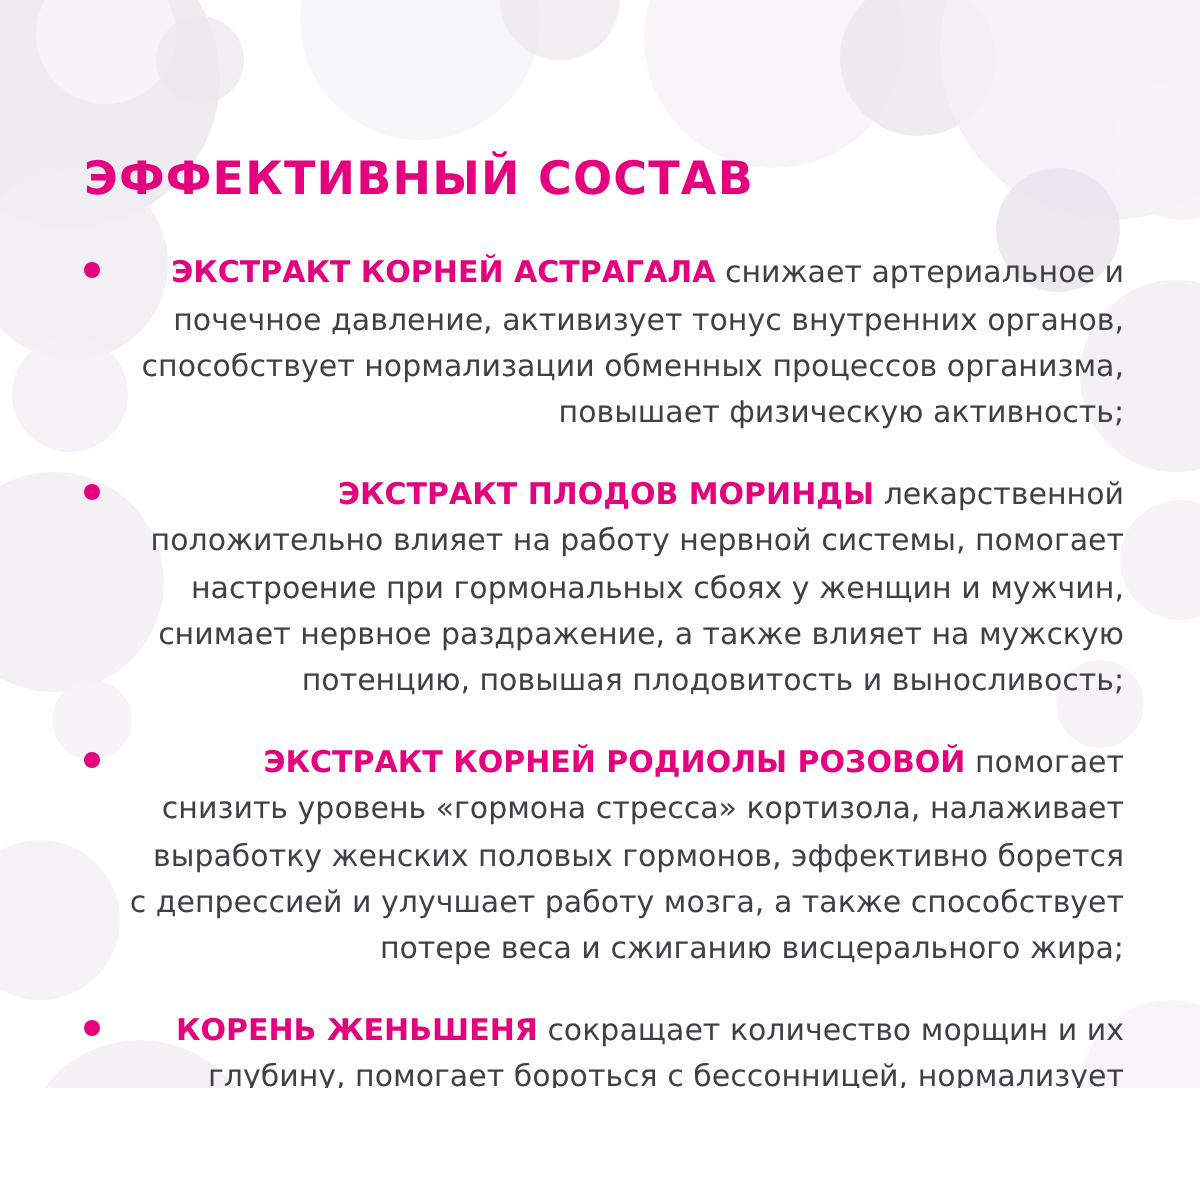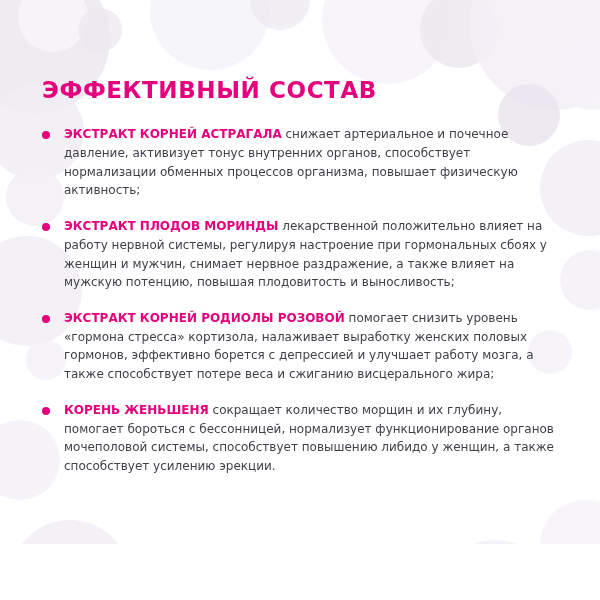--- a/index.html
+++ b/index.html
@@ -47,23 +47,24 @@
   }
   ul.items {
     list-style: none;
     margin: 0;
     padding: 0;
   }
   li.item {
     position: relative;
     padding-left: 24px;
     margin-bottom: 17px;
-    font-size: 12px;
+    font-size: 15px;
     line-height: 1.56;
     color: #3d3d46;
+    text-align: right;
   }
   li.item:last-child {
     margin-bottom: 15px;
   }
   .bullet {
     position: absolute;
     left: 2px;
     top: 6px;
     width: 8px;
     height: 8px;
@@ -119,21 +120,21 @@
 
     <ul class="items">
 
       <li class="item">
         <span class="bullet"></span>
         <span class="lead">ЭКСТРАКТ КОРНЕЙ АСТРАГАЛА</span><span class="rest"> снижает артериальное и почечное давление, активизует тонус внутренних органов, способствует нормализации обменных процессов организма, повышает физическую активность;</span>
       </li>
 
       <li class="item">
         <span class="bullet"></span>
-        <span class="lead">ЭКСТРАКТ ПЛОДОВ МОРИНДЫ</span><span class="rest"> лекарственной положительно влияет на работу нервной системы, регулируя настроение при гормональных сбоях у женщин и мужчин, снимает нервное раздражение, а также влияет на мужскую потенцию, повышая плодовитость и выносливость;</span>
+        <span class="lead">ЭКСТРАКТ ПЛОДОВ МОРИНДЫ</span><span class="rest"> лекарственной положительно влияет на работу нервной системы, помогает настроение при гормональных сбоях у женщин и мужчин, снимает нервное раздражение, а также влияет на мужскую потенцию, повышая плодовитость и выносливость;</span>
       </li>
 
       <li class="item">
         <span class="bullet"></span>
         <span class="lead">ЭКСТРАКТ КОРНЕЙ РОДИОЛЫ РОЗОВОЙ</span><span class="rest"> помогает снизить уровень «гормона стресса» кортизола, налаживает выработку женских половых гормонов, эффективно борется с депрессией и улучшает работу мозга, а также способствует потере веса и сжиганию висцерального жира;</span>
       </li>
 
       <li class="item">
         <span class="bullet"></span>
         <span class="lead">КОРЕНЬ ЖЕНЬШЕНЯ</span><span class="rest"> сокращает количество морщин и их глубину, помогает бороться с бессонницей, нормализует функционирование органов мочеполовой системы, способствует повышению либидо у женщин, а также способствует усилению эрекции.</span>

